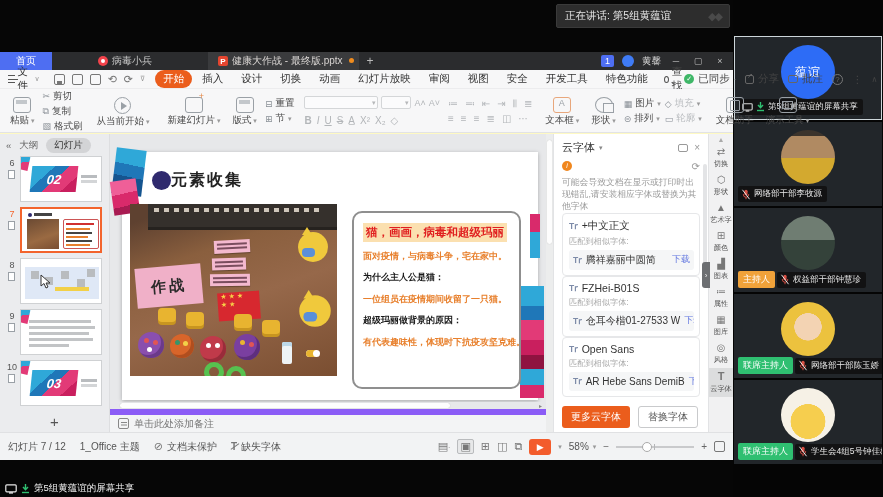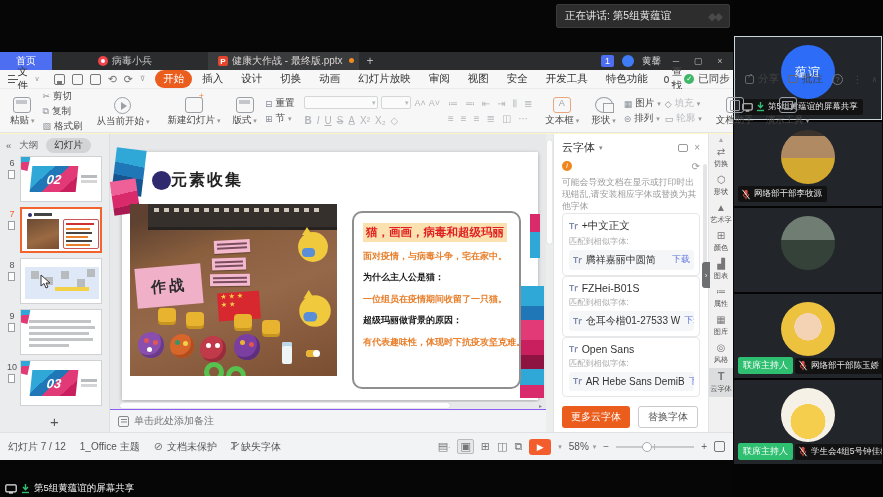--- a/index.html
+++ b/index.html
@@ -168,21 +168,21 @@
 .pill{position:absolute;left:176px;top:146px;width:14px;height:7px;border-radius:4px;background:#fff;box-shadow:inset 7px 0 0 #e8b430}
 .overlay-t{position:absolute;left:4px;top:3px;font-size:8.5px;font-weight:bold;color:#0a0a0a;line-height:1.35;text-shadow:0 0 2px rgba(255,255,255,.35)}
 .tbox{position:absolute;left:230px;top:59px;width:169px;height:178px;border:2px solid #8f8f8f;border-radius:10px;background:#fff;padding:9px 8px 6px 9px}
 .thead2{display:inline-block;background:#fbe0b0;color:#e02020;font-weight:bold;font-size:11.5px;padding:2px 3px;white-space:nowrap}
 .bl{font-size:9px;font-weight:bold;line-height:1.6;margin-top:7px;white-space:nowrap}
 .bl.k{color:#1a1a1a}
 .bl.o{color:#e8802d}
 .hscroll{position:absolute;left:0;top:268px;width:436px;height:7px;background:#e7e8ea}
 .hscroll .hd{position:absolute;left:10px;top:1px;width:330px;height:5px;background:#fdfdfd;border-radius:3px;box-shadow:0 0 1px #bbb}
 .hscroll .ar{position:absolute;right:4px;top:0;font-size:6px;color:#888}
-.notesbar{position:absolute;left:0;top:275px;width:436px;height:23px;background:#f3f4f5;border-top:1px solid #8b5cf6;display:flex;align-items:center;gap:5px;padding-left:8px;color:#777;font-size:10px}
+.notesbar{position:absolute;left:0;top:275px;width:436px;height:23px;background:#f3f4f5;border-top:6px solid #8b5cf6;display:flex;align-items:center;gap:5px;padding-left:8px;color:#777;font-size:10px}
 .nic{width:11px;height:11px;border:1.3px solid #888;border-radius:2px;position:relative}
 .nic::after{content:"";position:absolute;left:2px;top:2.5px;width:6px;height:1.2px;background:#888;box-shadow:0 2.5px 0 #888}
 
 
 .vscroll{width:7px;background:#eceded;position:relative}
 .vscroll .hd{position:absolute;left:1px;top:6px;width:5px;height:104px;background:#fdfdfd;border-radius:3px;box-shadow:0 0 1px #bbb}
 
 
 .fpanel{width:155px;background:#fff;border-left:1px solid #e2e3e5;position:relative;padding:6px 8px;font-size:10px;color:#333}
 .fp-head{display:flex;align-items:center;gap:4px}
@@ -274,20 +274,32 @@
             <line x1="6" y1="10.5" x2="6" y2="13" stroke="#d95044" stroke-width="1.2"></line>
             <line x1="1.5" y1="1" x2="10.5" y2="13" stroke="#eee" stroke-width="1.2"></line>
           </svg>
         <span class="nm">网络部干部李牧源</span>
       </div>
     </div>
   </div>
 
   <div class="tile" style="top:208px">
     <div class="avatar av-p3"></div>
+    <div class="tlabel">
+      <span class="badge host">主持人</span>
+      <div class="namebar">
+        <svg width="10" height="11" viewBox="0 0 12 14">
+            <rect x="4" y="1" width="4" height="7" rx="2" fill="#d95044"></rect>
+            <path d="M2.5 6.5a3.5 4 0 0 0 7 0" stroke="#d95044" stroke-width="1.2" fill="none"></path>
+            <line x1="6" y1="10.5" x2="6" y2="13" stroke="#d95044" stroke-width="1.2"></line>
+            <line x1="1.5" y1="1" x2="10.5" y2="13" stroke="#eee" stroke-width="1.2"></line>
+          </svg>
+        <span class="nm">权益部干部钟慧珍</span>
+      </div>
+    </div>
   </div>
 
   <div class="tile" style="top:294px">
     <div class="avatar av-p4"></div>
     <div class="tlabel">
       <span class="badge cohost">联席主持人</span>
       <div class="namebar">
         <svg width="10" height="11" viewBox="0 0 12 14">
             <rect x="4" y="1" width="4" height="7" rx="2" fill="#d95044"></rect>
             <path d="M2.5 6.5a3.5 4 0 0 0 7 0" stroke="#d95044" stroke-width="1.2" fill="none"></path>

